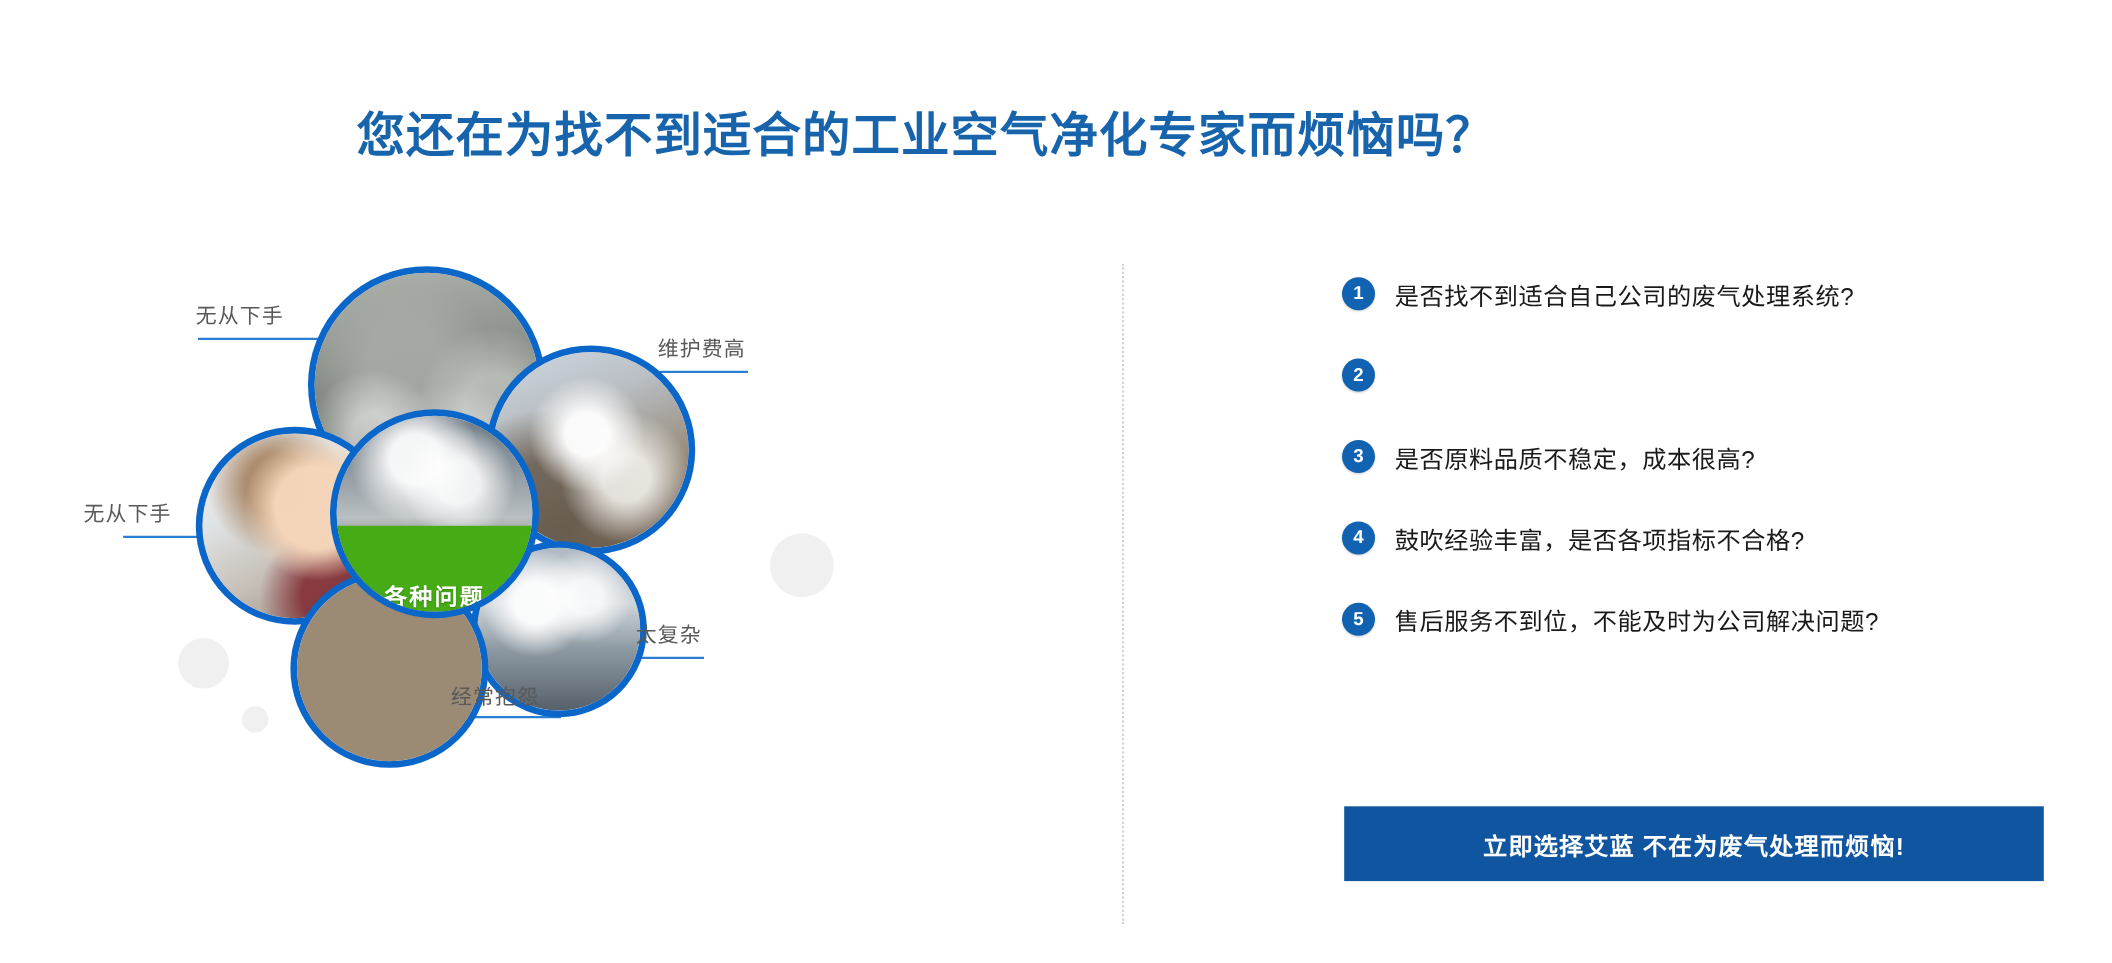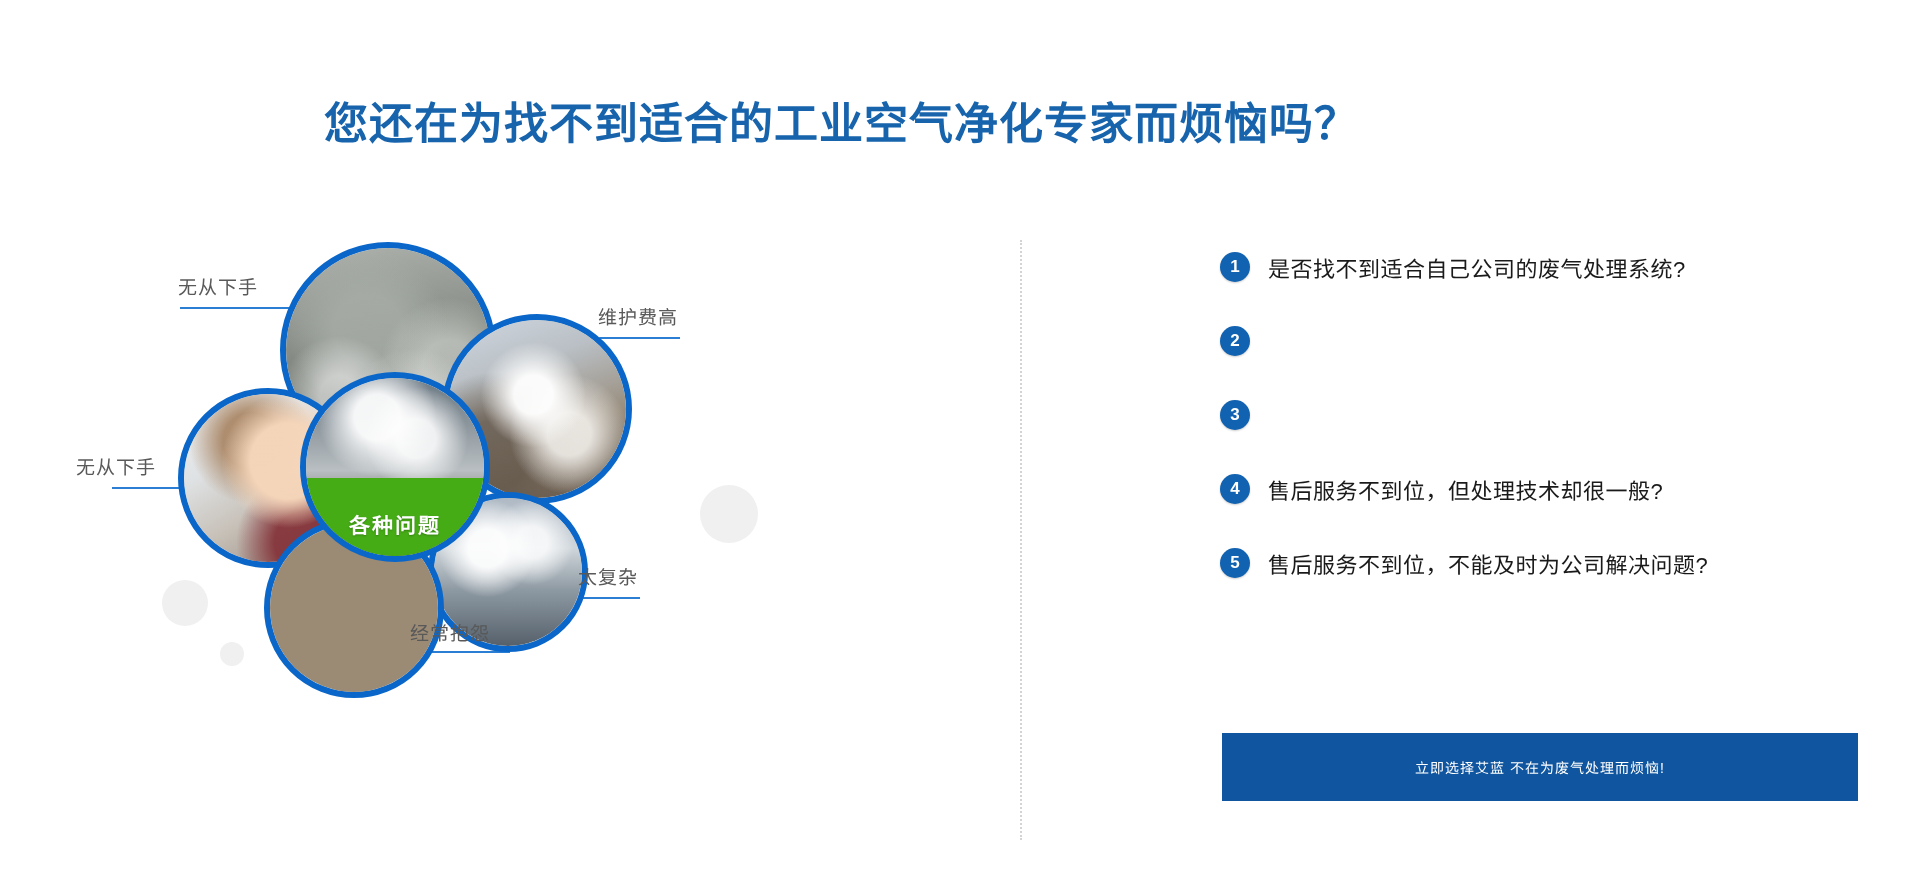--- a/index.html
+++ b/index.html
@@ -110,21 +110,21 @@
 
   
   .center-band {
     position: absolute;
     left: 0;
     right: 0;
     bottom: 0;
     height: 44%;
     background: #46ac16;
     display: flex;
-    align-items: center;
+    align-items: flex-end;
     justify-content: center;
     padding-top: 14px;
     box-sizing: border-box;
   }
   .center-band span {
     color: #ffffff;
     font-size: 21px;
     font-weight: bold;
     letter-spacing: 2px;
     text-shadow: 0 1px 2px rgba(0,0,0,.25);
@@ -203,22 +203,22 @@
     width: 636px;
     height: 68px;
     background: #10559f;
     display: flex;
     align-items: center;
     justify-content: center;
     cursor: pointer;
   }
   .cta span {
     color: #ffffff;
-    font-size: 14px;
-    font-weight: normal;
+    font-size: 22px;
+    font-weight: bold;
     letter-spacing: 1px;
     white-space: nowrap;
   }
 </style>
 </head>
 <body>
 
 <div class="page-title">您还在为找不到适合的工业空气净化专家而烦恼吗？</div>
 
 <div class="content">
@@ -288,25 +288,26 @@
       <div class="badge">1</div>
       <div class="problem-text">是否找不到适合自己公司的废气处理系统?</div>
     </div>
 
     <div class="problem-row">
       <div class="badge">2</div>
     </div>
 
     <div class="problem-row">
       <div class="badge">3</div>
+      <div class="problem-text">是否原料品质不稳定，成本很高?</div>
     </div>
 
     <div class="problem-row">
       <div class="badge">4</div>
-      <div class="problem-text">售后服务不到位，但处理技术却很一般?</div>
+      <div class="problem-text">鼓吹经验丰富，是否各项指标不合格?</div>
     </div>
 
     <div class="problem-row">
       <div class="badge">5</div>
       <div class="problem-text">售后服务不到位，不能及时为公司解决问题?</div>
     </div>
   </div>
 </div>
 
 <div class="cta">

